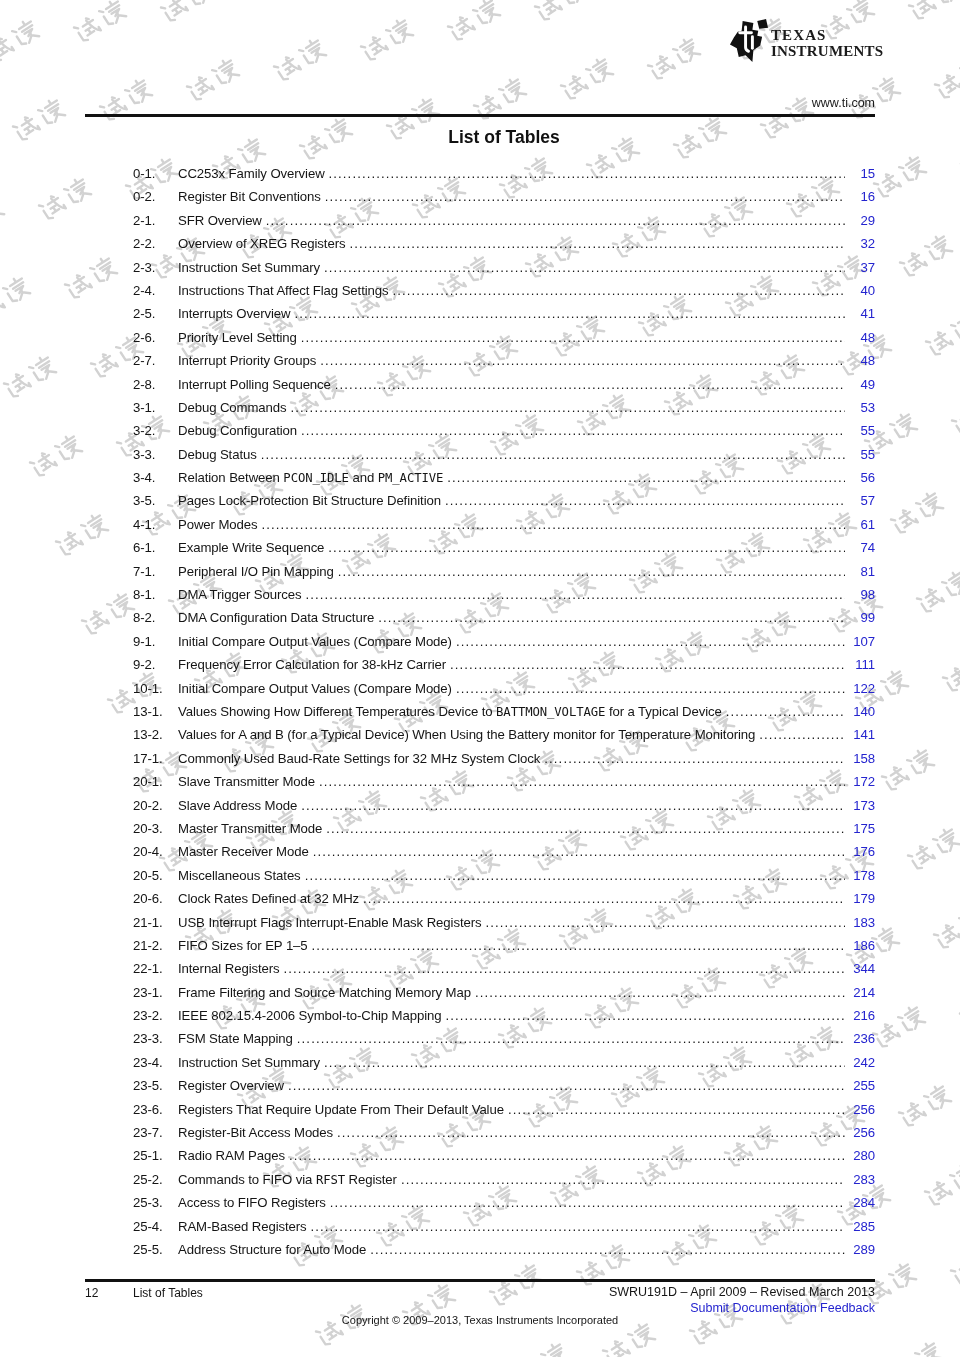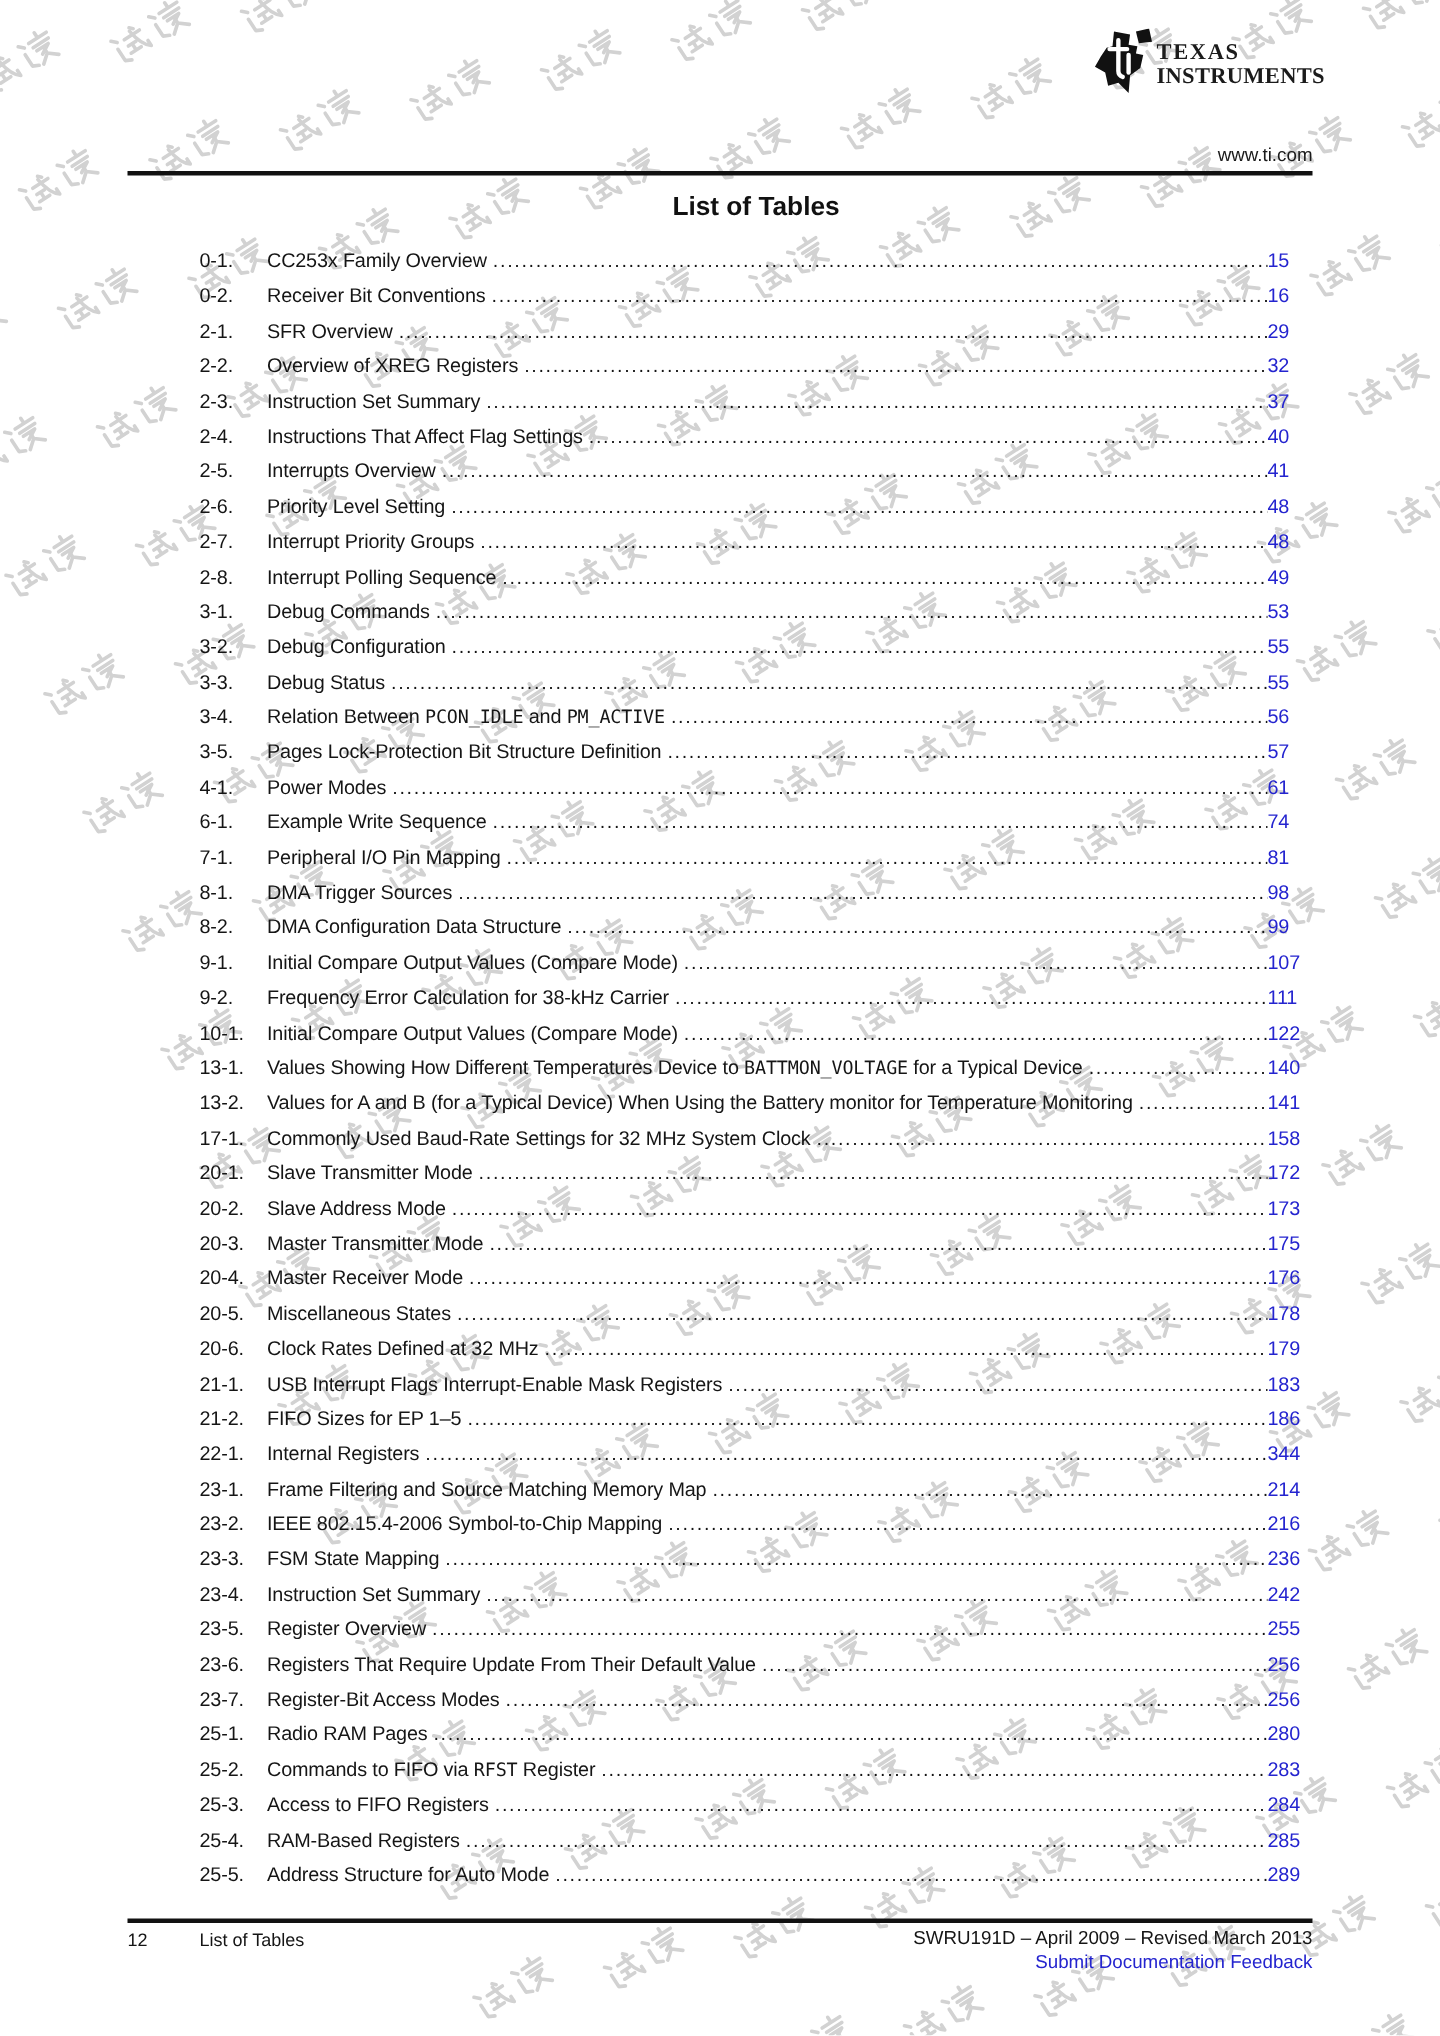--- a/index.html
+++ b/index.html
@@ -29,21 +29,21 @@
 
   
   .list { position:absolute; left:133px; top:166px; width:742px; }
   .row { display:flex; align-items:baseline; height:23.4px; font-size:13.2px;
          letter-spacing:-0.1px; white-space:nowrap; }
   .num { flex:0 0 45px; }
   .ttl { flex:0 0 auto; }
   .mono { font-family:"DejaVu Sans Mono", monospace; font-size:0.93em; }
   .lead { flex:1 1 0; min-width:0; overflow:hidden; padding:0 3px 0 4px;
           letter-spacing:1.1px; color:#151515; }
-  .pg { flex:0 0 30px; text-align:left; color:#2424cf; }
+  .pg { flex:0 0 30px; text-align:right; color:#2424cf; }
 
   
   .rule-bottom { position:absolute; left:85px; top:1279px; width:790px; height:2.5px; background:#111; }
   .foot-pagenum { position:absolute; left:85px; top:1286px; font-size:12px; }
   .foot-section { position:absolute; left:133px; top:1286px; font-size:12px; }
   .foot-ref  { position:absolute; right:85px; top:1285px; font-size:12.5px; text-align:right; }
   .foot-link { position:absolute; right:85px; top:1301px; font-size:12.5px; color:#2424cf; text-align:right; }
   .foot-copy { position:absolute; left:0; top:1314px; width:960px; text-align:center; font-size:11px; }
 </style>
 </head>
@@ -940,21 +940,21 @@
 
     <div class="list">
         <div class="row">
           <span class="num">0-1.</span>
           <span class="ttl"><span>CC253x Family Overview</span></span>
           <span class="lead">....................................................................................................................................................................................................................................................................</span>
           <span class="pg">15</span>
         </div>
         <div class="row">
           <span class="num">0-2.</span>
-          <span class="ttl"><span>Receiver Bit Conventions</span></span>
+          <span class="ttl"><span>Register Bit Conventions</span></span>
           <span class="lead">....................................................................................................................................................................................................................................................................</span>
           <span class="pg">16</span>
         </div>
         <div class="row">
           <span class="num">2-1.</span>
           <span class="ttl"><span>SFR Overview</span></span>
           <span class="lead">....................................................................................................................................................................................................................................................................</span>
           <span class="pg">29</span>
         </div>
         <div class="row">
@@ -1221,15 +1221,16 @@
           <span class="lead">....................................................................................................................................................................................................................................................................</span>
           <span class="pg">289</span>
         </div>
       </div>
 
     <div class="rule-bottom"></div>
     <div class="foot-pagenum">12</div>
     <div class="foot-section">List of Tables</div>
     <div class="foot-ref">SWRU191D – April 2009 – Revised March 2013</div>
     <div class="foot-link">Submit Documentation Feedback</div>
+    <div class="foot-copy">Copyright © 2009–2013, Texas Instruments Incorporated</div>
 
   </div>
 </div>
 
 </body></html>

